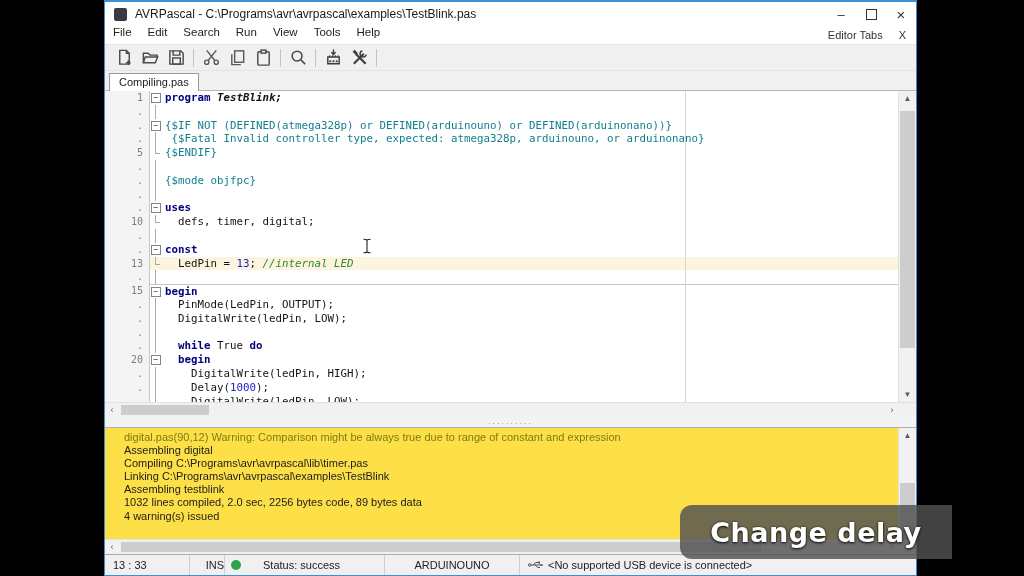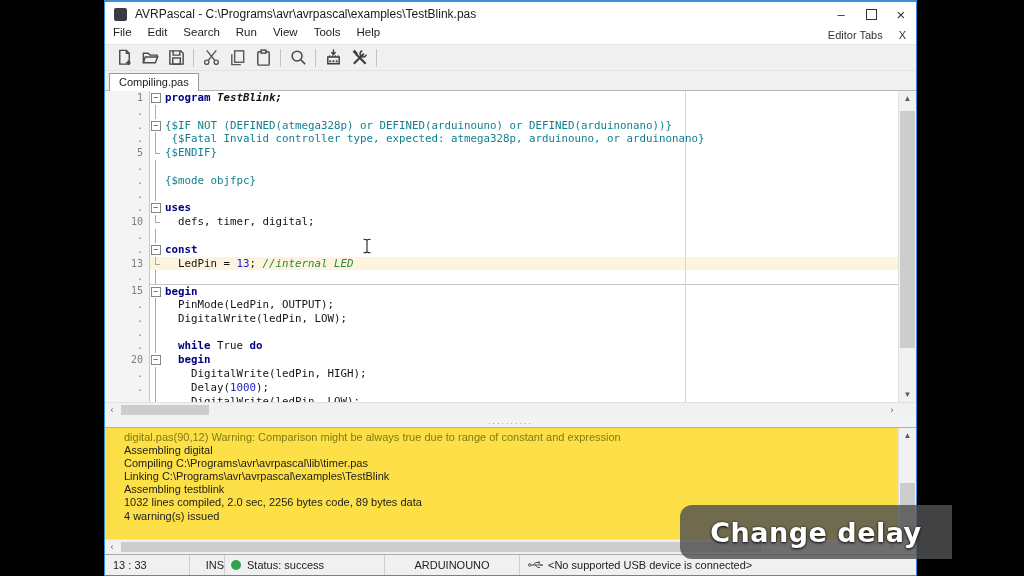--- a/index.html
+++ b/index.html
@@ -72,21 +72,21 @@
   .out-main{flex:1 1 auto;display:flex;min-height:0;}
   .out-text{flex:1 1 auto;padding:3px 0 0 19px;overflow:hidden;}
   .out-line{font-size:11px;line-height:13.1px;color:#1c1c1c;white-space:nowrap;}
   .out-line.warning{color:var(--warning,#7f7a12);}
   
   .statusbar{flex:0 0 20px;background:#f0f0f0;border-top:1px solid #ababab;display:flex;
     font-size:11px;color:#222;align-items:center;}
   .sb-panel{height:100%;display:flex;align-items:center;border-right:1px solid #cfcfcf;box-sizing:border-box;}
   .sb-cursor{flex:0 0 85px;padding-left:8px;}
   .sb-mode{flex:0 0 35px;justify-content:flex-end;}
-  .sb-status{flex:0 0 160px;padding-left:6px;gap:6px;}
+  .sb-status{flex:0 0 160px;padding-left:6px;gap:22px;}
   .sb-board{flex:0 0 135px;justify-content:center;}
   .sb-usb{flex:1 1 auto;padding-left:8px;gap:5px;border-right:none;}
   .dot{width:10px;height:10px;border-radius:50%;background:var(--success,#2fa24c);flex:0 0 auto;}
   
   .overlay{position:absolute;left:680px;top:505px;width:272px;height:54px;z-index:50;
     background:rgba(80,80,80,0.82);border-radius:12px 0 0 12px;display:flex;align-items:center;justify-content:center;}
   .overlay-text{font-family:"DejaVu Sans",sans-serif;font-weight:bold;font-size:27px;color:#fff;
     letter-spacing:0.5px;text-shadow:0 1px 3px rgba(0,0,0,0.85),0 0 2px rgba(0,0,0,0.6);}
   .mouse-cursor{position:absolute;left:362px;top:238px;z-index:40;}
 </style>

